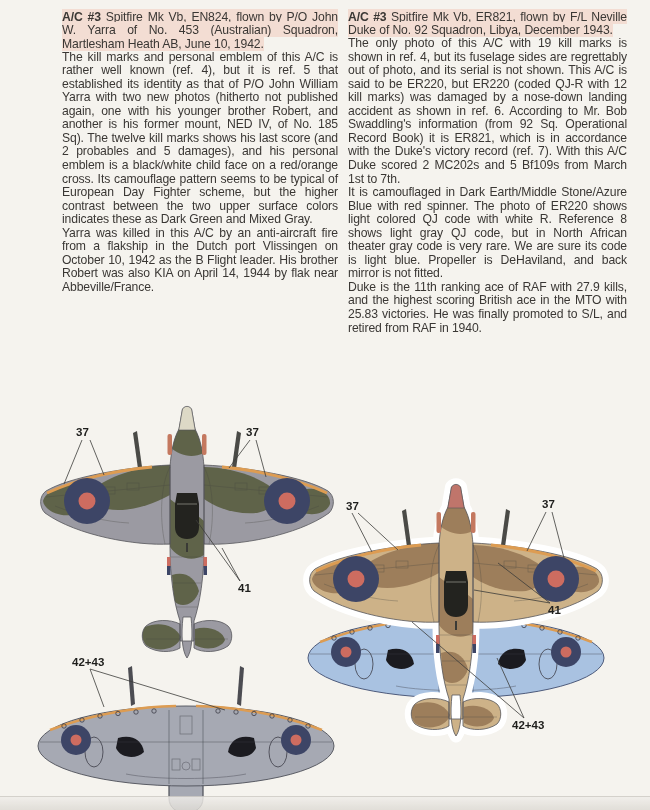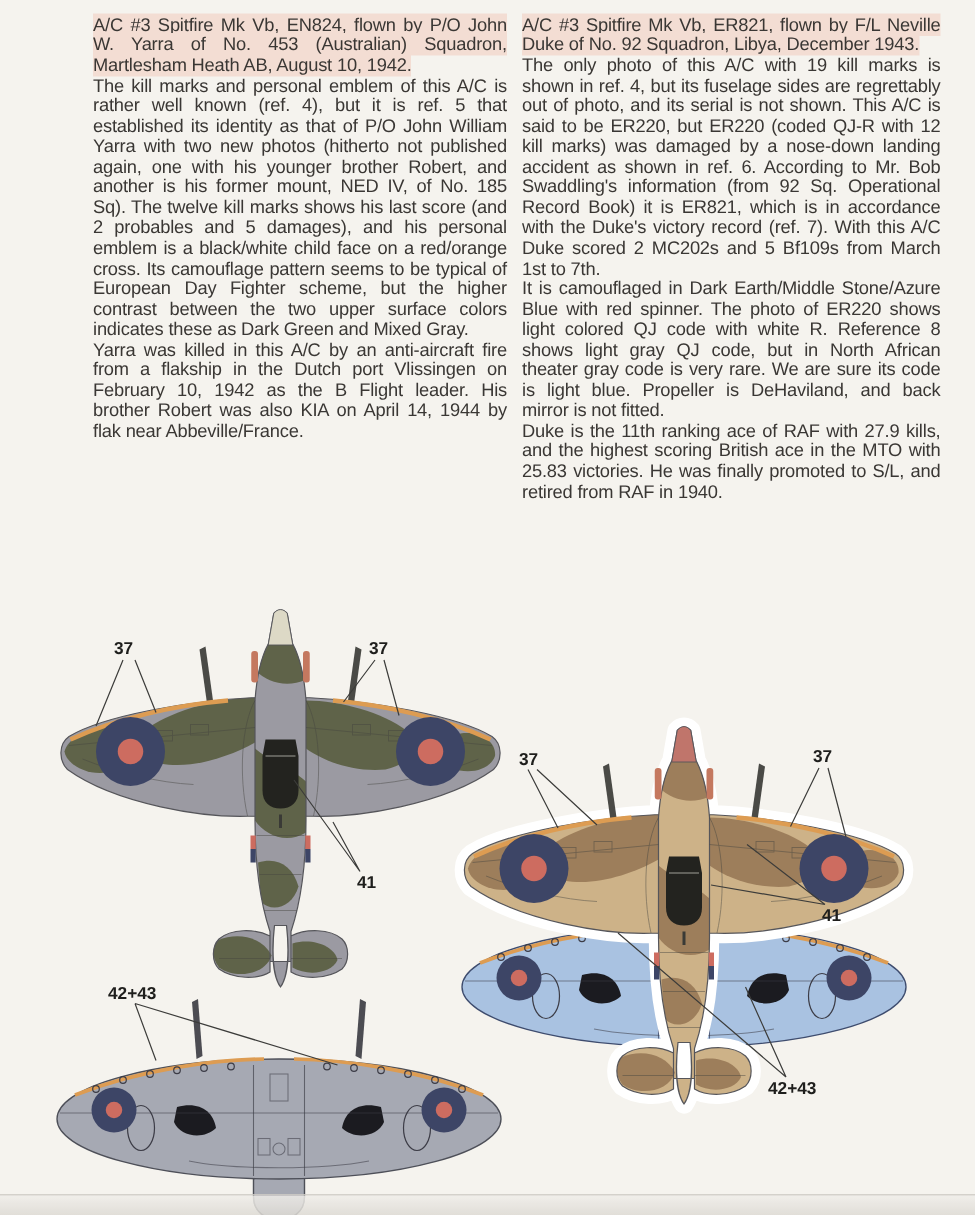--- a/index.html
+++ b/index.html
@@ -17,43 +17,43 @@
   }
   .col{
     position:absolute;top:10px;text-align:justify;
     font-size:12.2px;line-height:13.55px;color:var(--ink);
     letter-spacing:-0.12px;
   }
   .col-left{left:62px;width:276px}
   .col-right{left:348px;width:279px}
   .col p{margin:0;padding:0}
   .hdr{background:var(--header_bg);padding:0.5px 0}
-  .hdr b{font-weight:normal}
+  .hdr b{font-weight:bold}
   #figures{position:absolute;left:0;top:400px}
   
   .ac-green  {--c-base:var(--camo_gray); --c-blob:var(--camo_green); --c-spin:var(--spinner_cream);}
   .ac-desert {--c-base:var(--camo_tan);  --c-blob:var(--camo_earth); --c-spin:var(--spinner_red);}
   .belly-gray{--c-base:var(--belly_gray);--c-line:#4d4f58;}
   .belly-blue{--c-base:var(--belly_blue);--c-line:#3e4c6e;}
   svg{--c-le:var(--le_stripe);--c-ring:var(--roundel_blue);--c-ctr:var(--roundel_red);--c-canopy:var(--canopy);}
   .callout{font:bold 11.5px "Liberation Sans",sans-serif;fill:var(--callout_ink)}
   .cline{stroke:var(--callout_line);stroke-width:0.8;fill:none}
   .scan-bottom{
     position:absolute;left:0;right:0;bottom:0;height:13px;
     background:linear-gradient(#f0eeea,#dedbd5);
     border-top:1px solid #cfccc6;opacity:.85
   }
 </style>
 </head>
 <body>
 
 <div class="col col-left">
-  <p><span class="hdr"><b>A/C #3</b><span> Spitfire Mk Vb, EN824, flown by P/O John W. Yarra of No. 453 (Australian) Squadron, Martlesham Heath AB, August 10, 1942.</span></span></p>
+  <p><span class="hdr"><b>A/C #3</b><span> Spitfire Mk Vb, EN824, flown by P/O John W. Yarra of No. 453 (Australian) Squadron, Martlesham Heath AB, June 10, 1942.</span></span></p>
   <p>The kill marks and personal emblem of this A/C is rather well known (ref. 4), but it is ref. 5 that established its identity as that of P/O John William Yarra with two new photos (hitherto not published again, one with his younger brother Robert, and another is his former mount, NED IV, of No. 185 Sq). The twelve kill marks shows his last score (and 2 probables and 5 damages), and his personal emblem is a black/white child face on a red/orange cross. Its camouflage pattern seems to be typical of European Day Fighter scheme, but the higher contrast between the two upper surface colors indicates these as Dark Green and Mixed Gray.</p>
-  <p>Yarra was killed in this A/C by an anti-aircraft fire from a flakship in the Dutch port Vlissingen on February 10, 1942 as the B Flight leader. His brother Robert was also KIA on April 14, 1944 by flak near Abbeville/France.</p>
+  <p>Yarra was killed in this A/C by an anti-aircraft fire from a flakship in the Dutch port Vlissingen on October 10, 1942 as the B Flight leader. His brother Robert was also KIA on April 14, 1944 by flak near Abbeville/France.</p>
 </div>
 
 <div class="col col-right">
   <p><span class="hdr"><b>A/C #3</b><span> Spitfire Mk Vb, ER821, flown by F/L Neville Duke of No. 92 Squadron, Libya, December 1943.</span></span></p>
   <p>The only photo of this A/C with 19 kill marks is shown in ref. 4, but its fuselage sides are regrettably out of photo, and its serial is not shown. This A/C is said to be ER220, but ER220 (coded QJ-R with 12 kill marks) was damaged by a nose-down landing accident as shown in ref. 6. According to Mr. Bob Swaddling's information (from 92 Sq. Operational Record Book) it is ER821, which is in accordance with the Duke's victory record (ref. 7). With this A/C Duke scored 2 MC202s and 5 Bf109s from March 1st to 7th.</p>
   <p>It is camouflaged in Dark Earth/Middle Stone/Azure Blue with red spinner. The photo of ER220 shows light colored QJ code with white R. Reference 8 shows light gray QJ code, but in North African theater gray code is very rare. We are sure its code is light blue. Propeller is DeHaviland, and back mirror is not fitted.</p>
   <p>Duke is the 11th ranking ace of RAF with 27.9 kills, and the highest scoring British ace in the MTO with 25.83 victories. He was finally promoted to S/L, and retired from RAF in 1940.</p>
 </div>
 
 <svg id="figures" width="650" height="410" viewBox="0 0 650 410">

